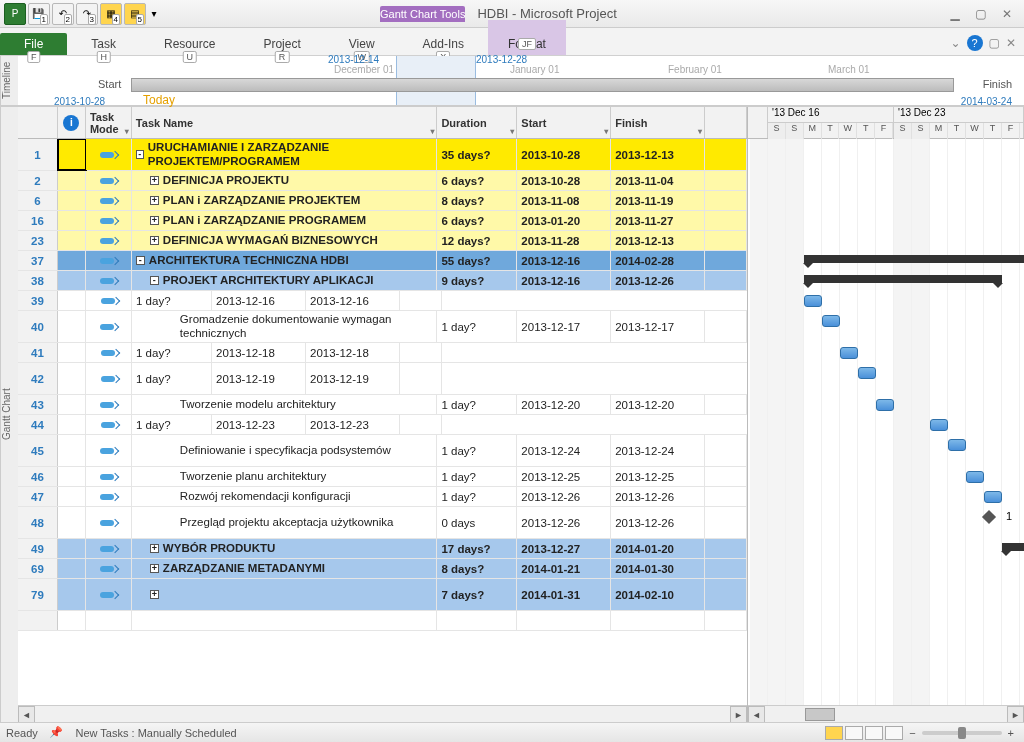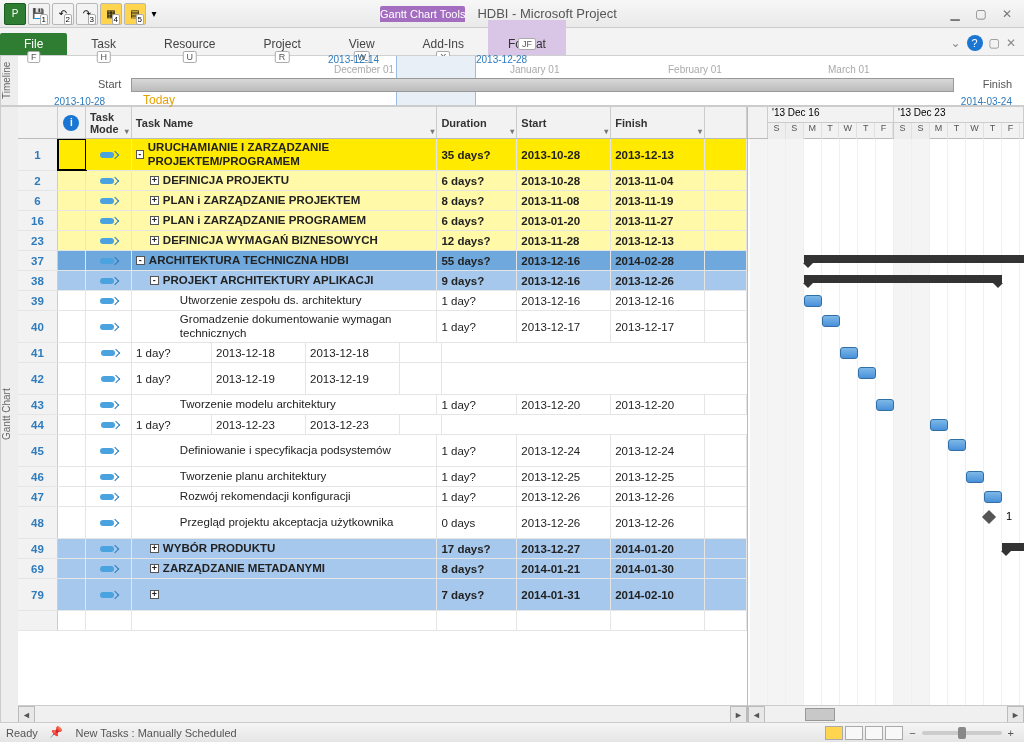--- a/index.html
+++ b/index.html
@@ -301,23 +301,20 @@
           <div class="cell start">2013-12-16</div>
           <div class="cell finish">2013-12-26</div>
           <div class="cell extra"></div>
         </div>
         <div class="row ">
           <div class="cell id">39</div>
           <div class="cell info"></div>
           <div class="cell mode">
             <span class="mode-icon"></span>
           </div>
-          <div class="cell name indent3">
-            <span class="tn-text">Utworzenie zespołu ds. architektury</span>
-          </div>
           <div class="cell dur">1 day?</div>
           <div class="cell start">2013-12-16</div>
           <div class="cell finish">2013-12-16</div>
           <div class="cell extra"></div>
         </div>
         <div class="row tall">
           <div class="cell id">40</div>
           <div class="cell info"></div>
           <div class="cell mode">
             <span class="mode-icon"></span>

